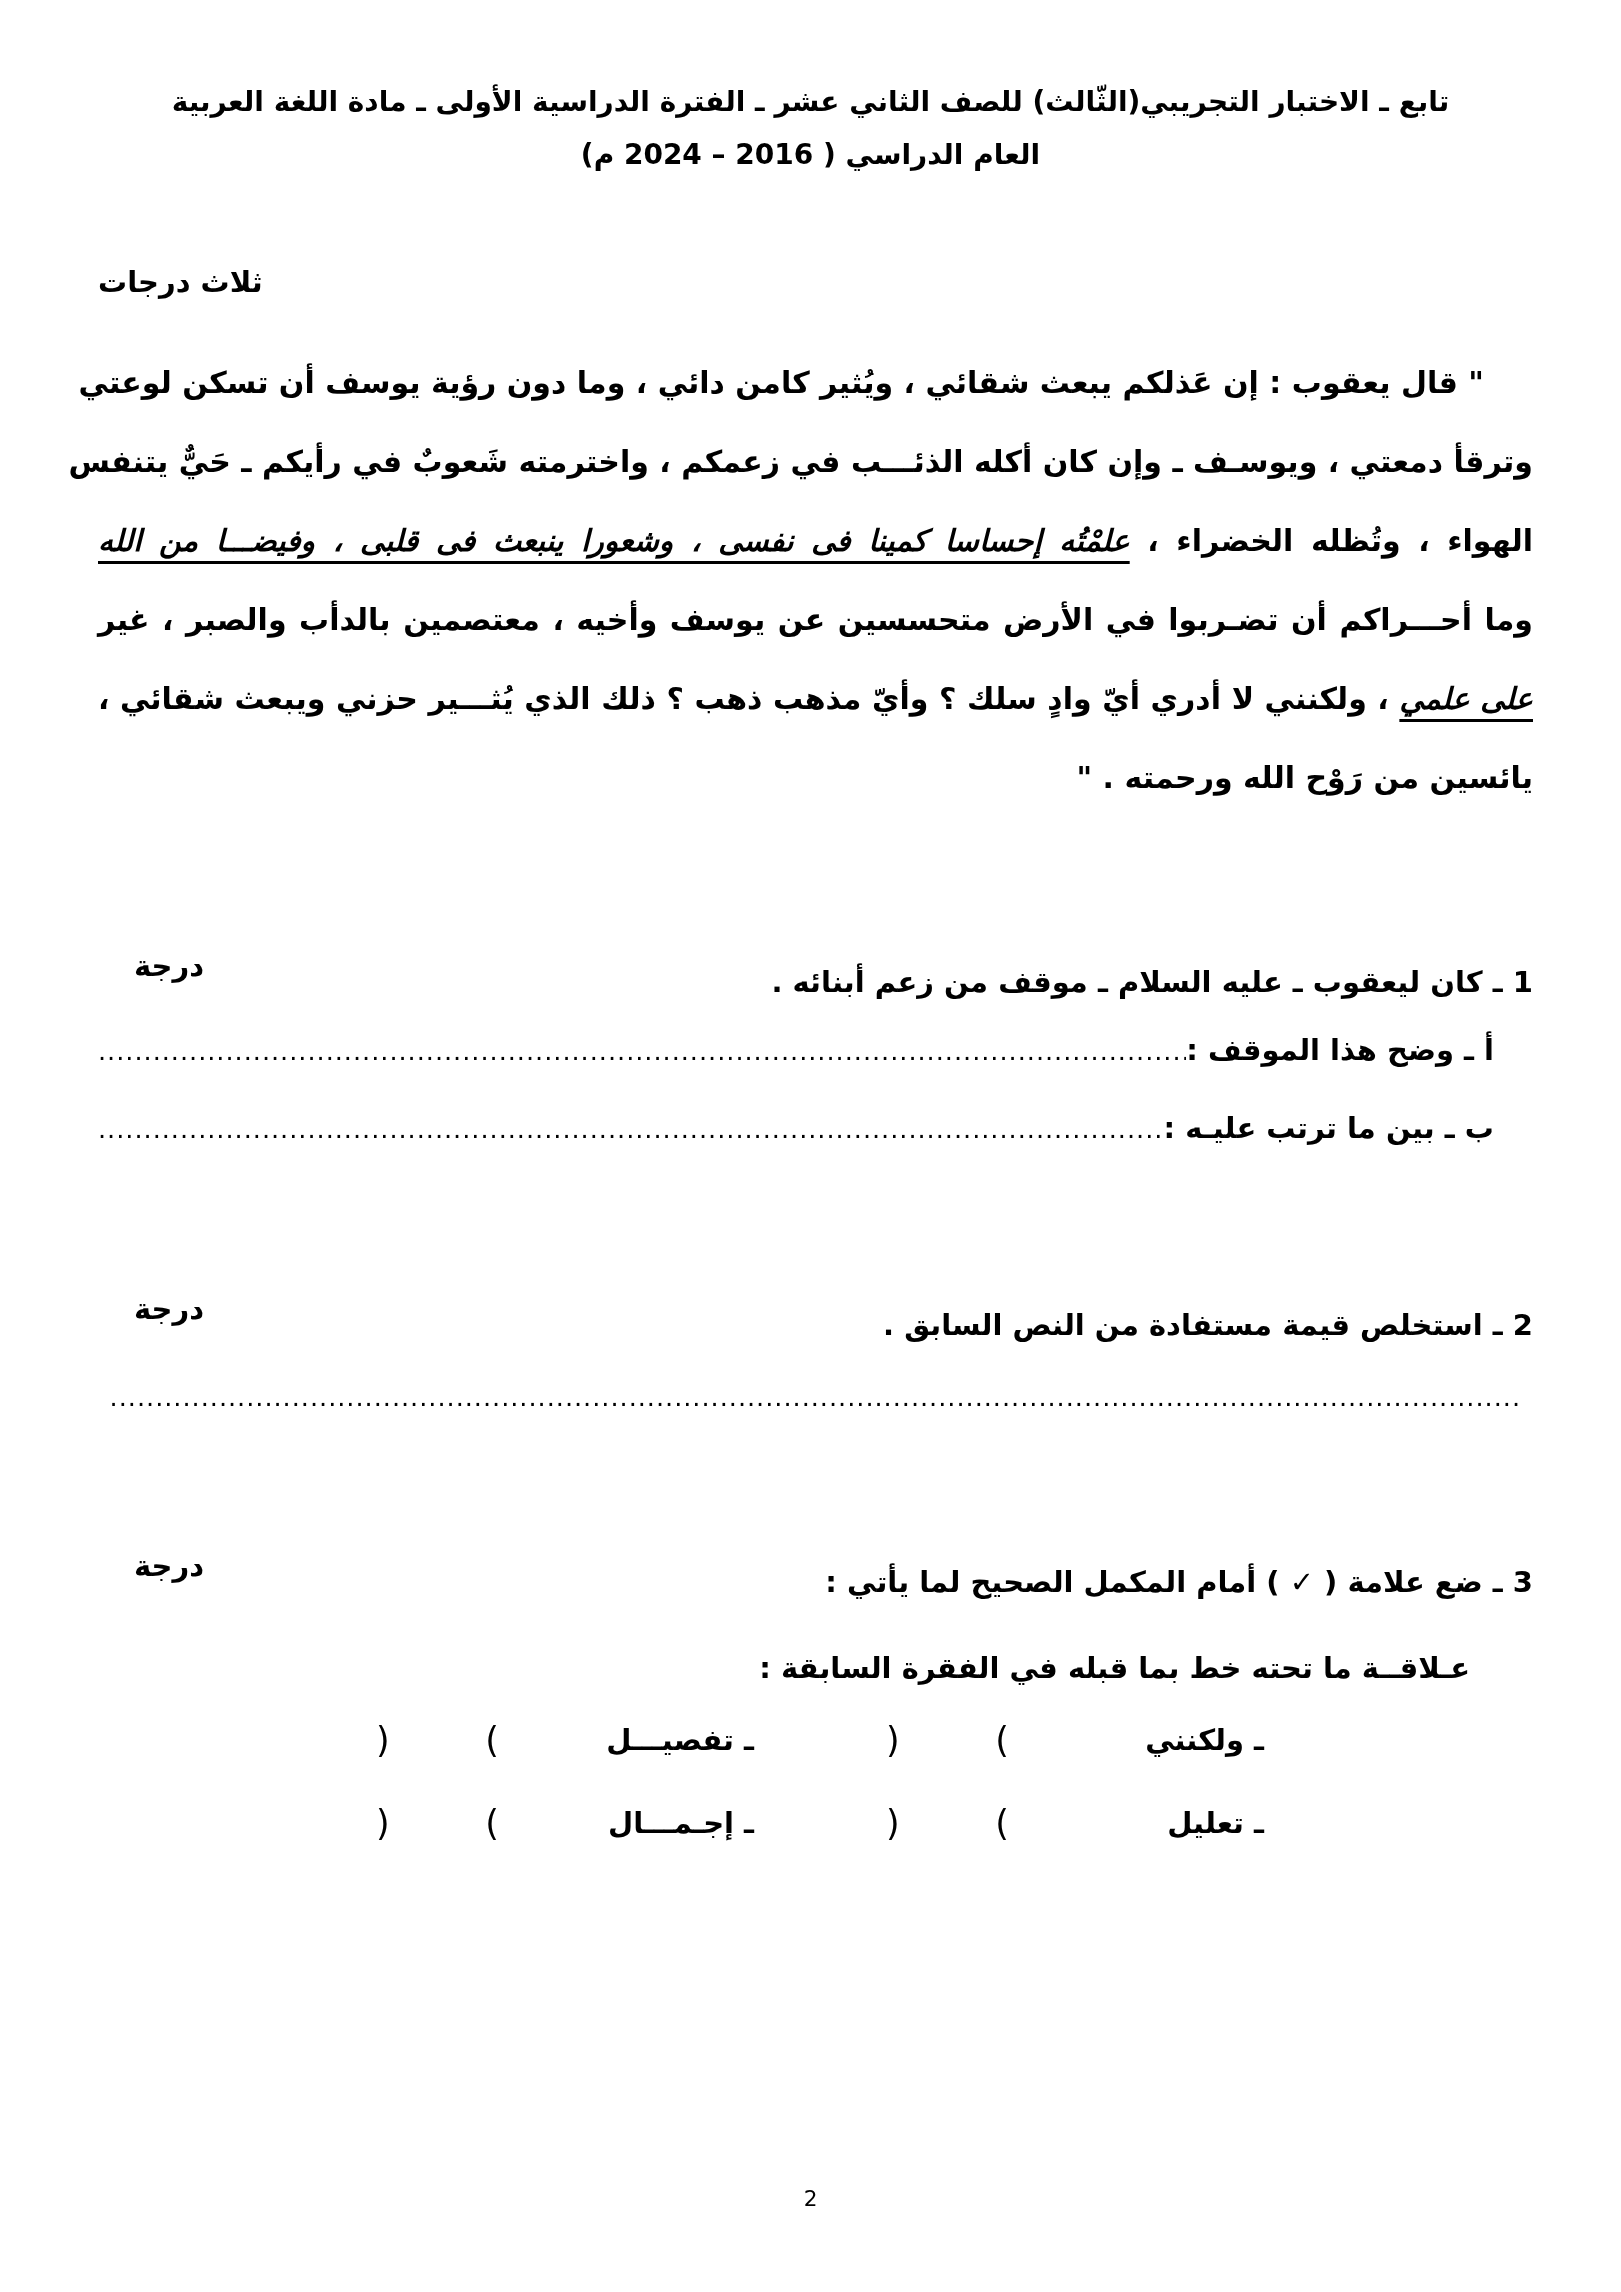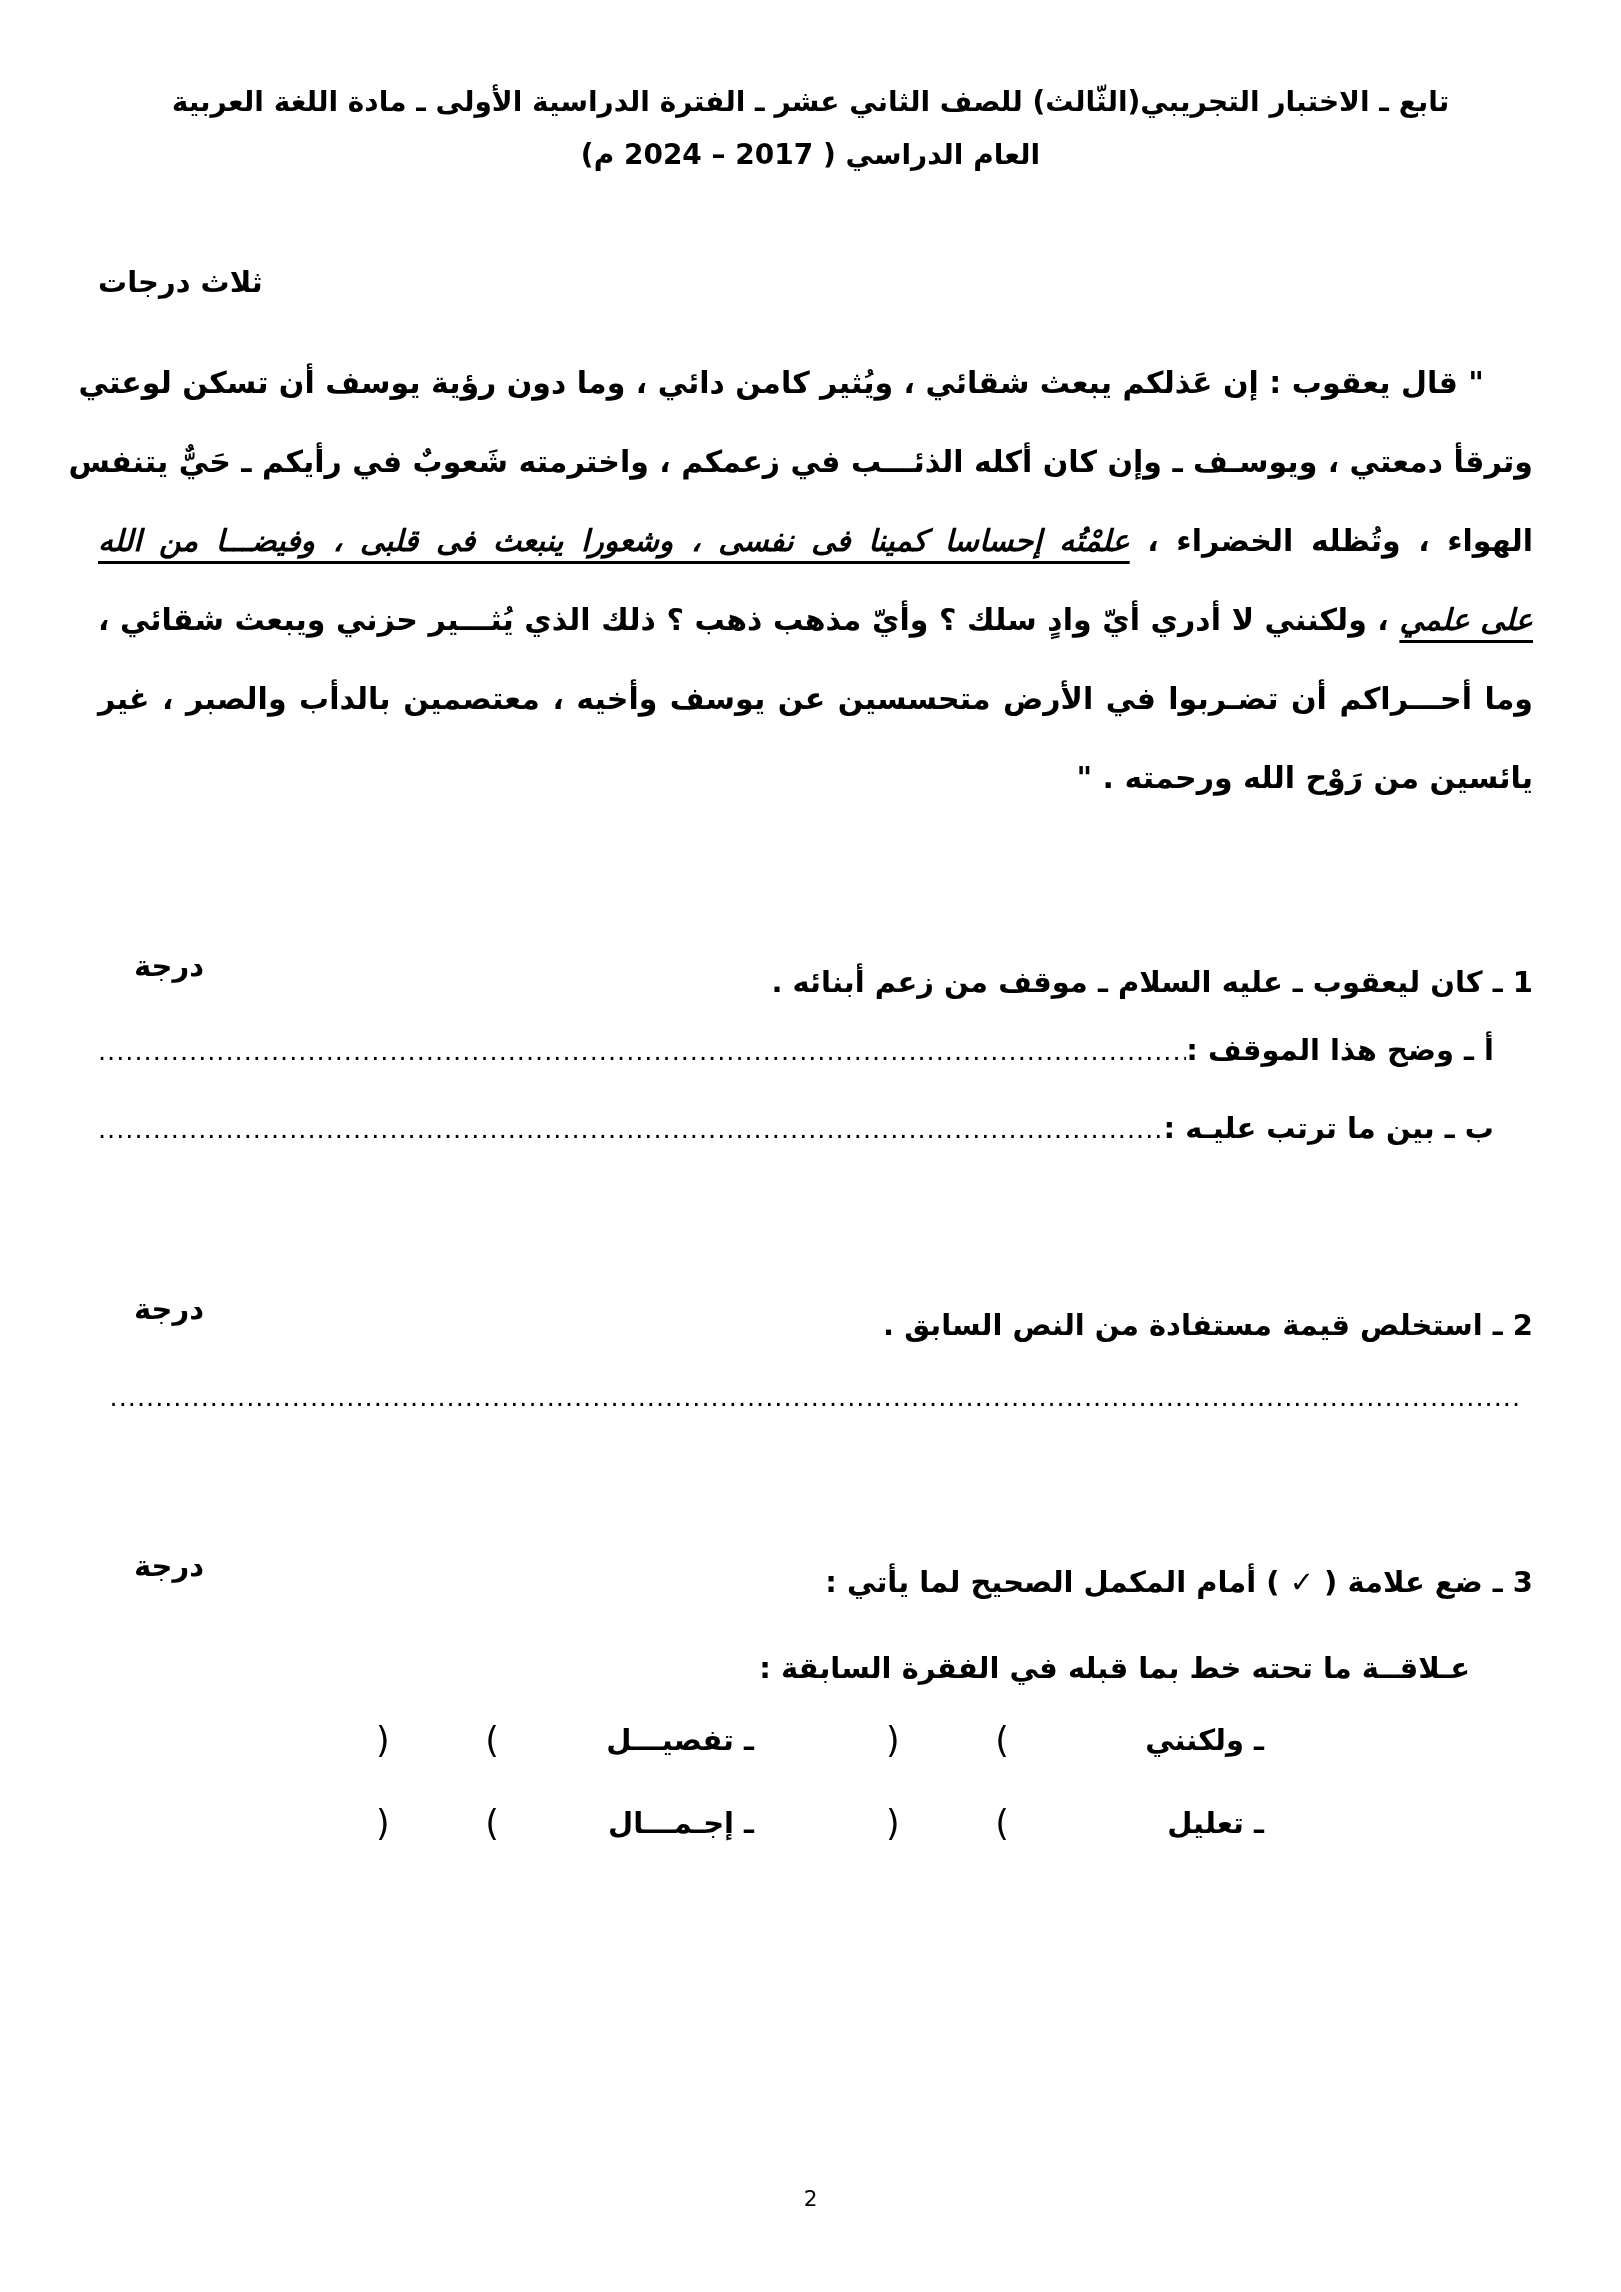--- a/index.html
+++ b/index.html
@@ -174,33 +174,33 @@
       font-family: "DejaVu Sans", sans-serif;
     }
   </style>
 </head>
 <body>
 
 <div class="page">
 
   <div class="header">
     <div class="line1">تابع ـ الاختبار التجريبي(الثّالث) للصف الثاني عشر ـ الفترة الدراسية الأولى ـ مادة اللغة العربية</div>
-    <div class="line2">العام الدراسي ( 2017 – 2024 م)</div>
+    <div class="line2">العام الدراسي ( 2016 – 2024 م)</div>
   </div>
 
   <div class="q-title-row">
     <span class="q-marks">ثلاث درجات</span>
   </div>
 
   <div class="passage">
     <span class="pline first">" قال يعقوب : إن عَذلكم يبعث شقائي ، ويُثير كامن دائي ، وما دون رؤية يوسف أن تسكن لوعتي</span>
     <span class="pline">وترقأ دمعتي ، ويوسـف ـ وإن كان أكله الذئـــب في زعمكم ، واخترمته شَعوبٌ في رأيكم ـ حَيٌّ يتنفس</span>
     <span class="pline"><span>الهواء ، وتُظله الخضراء ،</span> <span class="ul">علمْتُه إحساسا كمينا فى نفسى ، وشعورا ينبعث فى قلبى ، وفيضـــا من الله</span></span>
+    <span class="pline">وما أحـــراكم أن تضـربوا في الأرض متحسسين عن يوسف وأخيه ، معتصمين بالدأب والصبر ، غير</span>
     <span class="pline"><span class="ul">على علمي</span> <span>، ولكنني لا أدري أيّ وادٍ سلك ؟ وأيّ مذهب ذهب ؟ ذلك الذي يُثـــير حزني ويبعث شقائي ،</span></span>
-    <span class="pline">وما أحـــراكم أن تضـربوا في الأرض متحسسين عن يوسف وأخيه ، معتصمين بالدأب والصبر ، غير</span>
     <span class="pline last">يائسين من رَوْح الله ورحمته . "</span>
   </div>
 
   <div class="item" style="top:949px;">
     <span class="stem">1 ـ كان ليعقوب ـ عليه السلام ـ موقف من زعم أبنائه .</span>
     <span class="mark">درجة</span>
   </div>
   <div class="sub" style="top:1033px; padding-right:39px; box-sizing:border-box;">
     <span class="label" style="padding-right:0;">أ ـ وضح هذا الموقف :</span>
     <span class="dots">..........................................................................................................................................................................................................</span>

